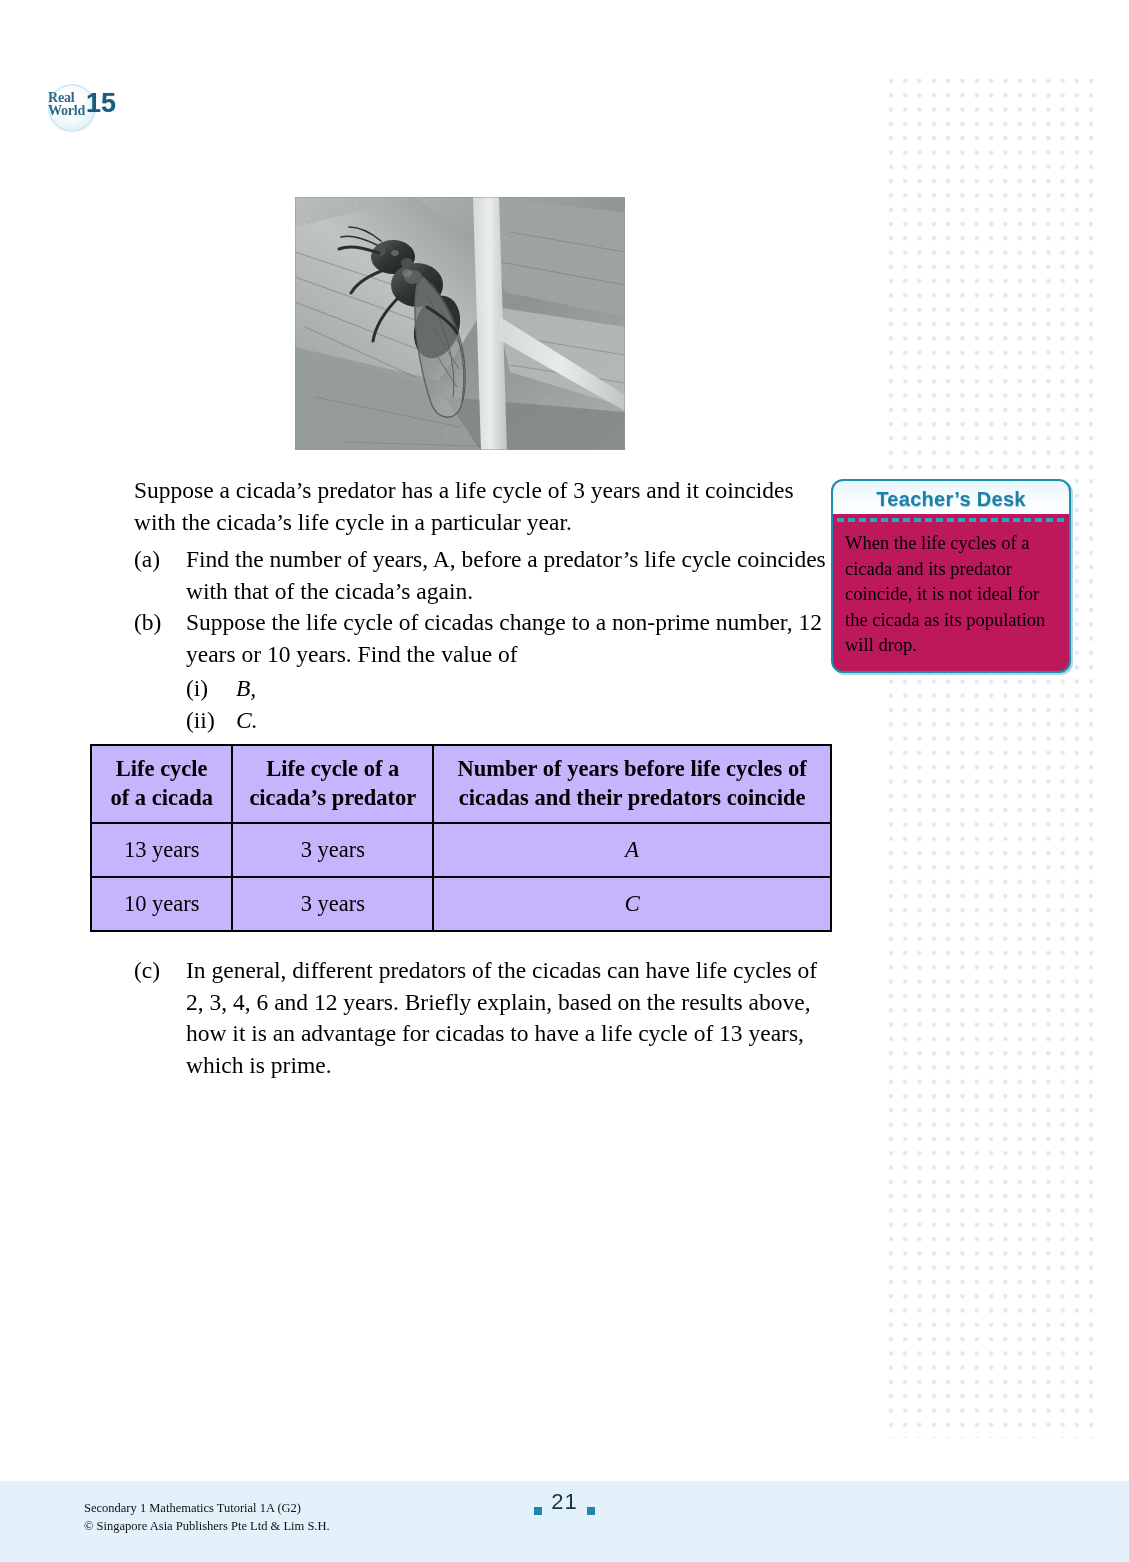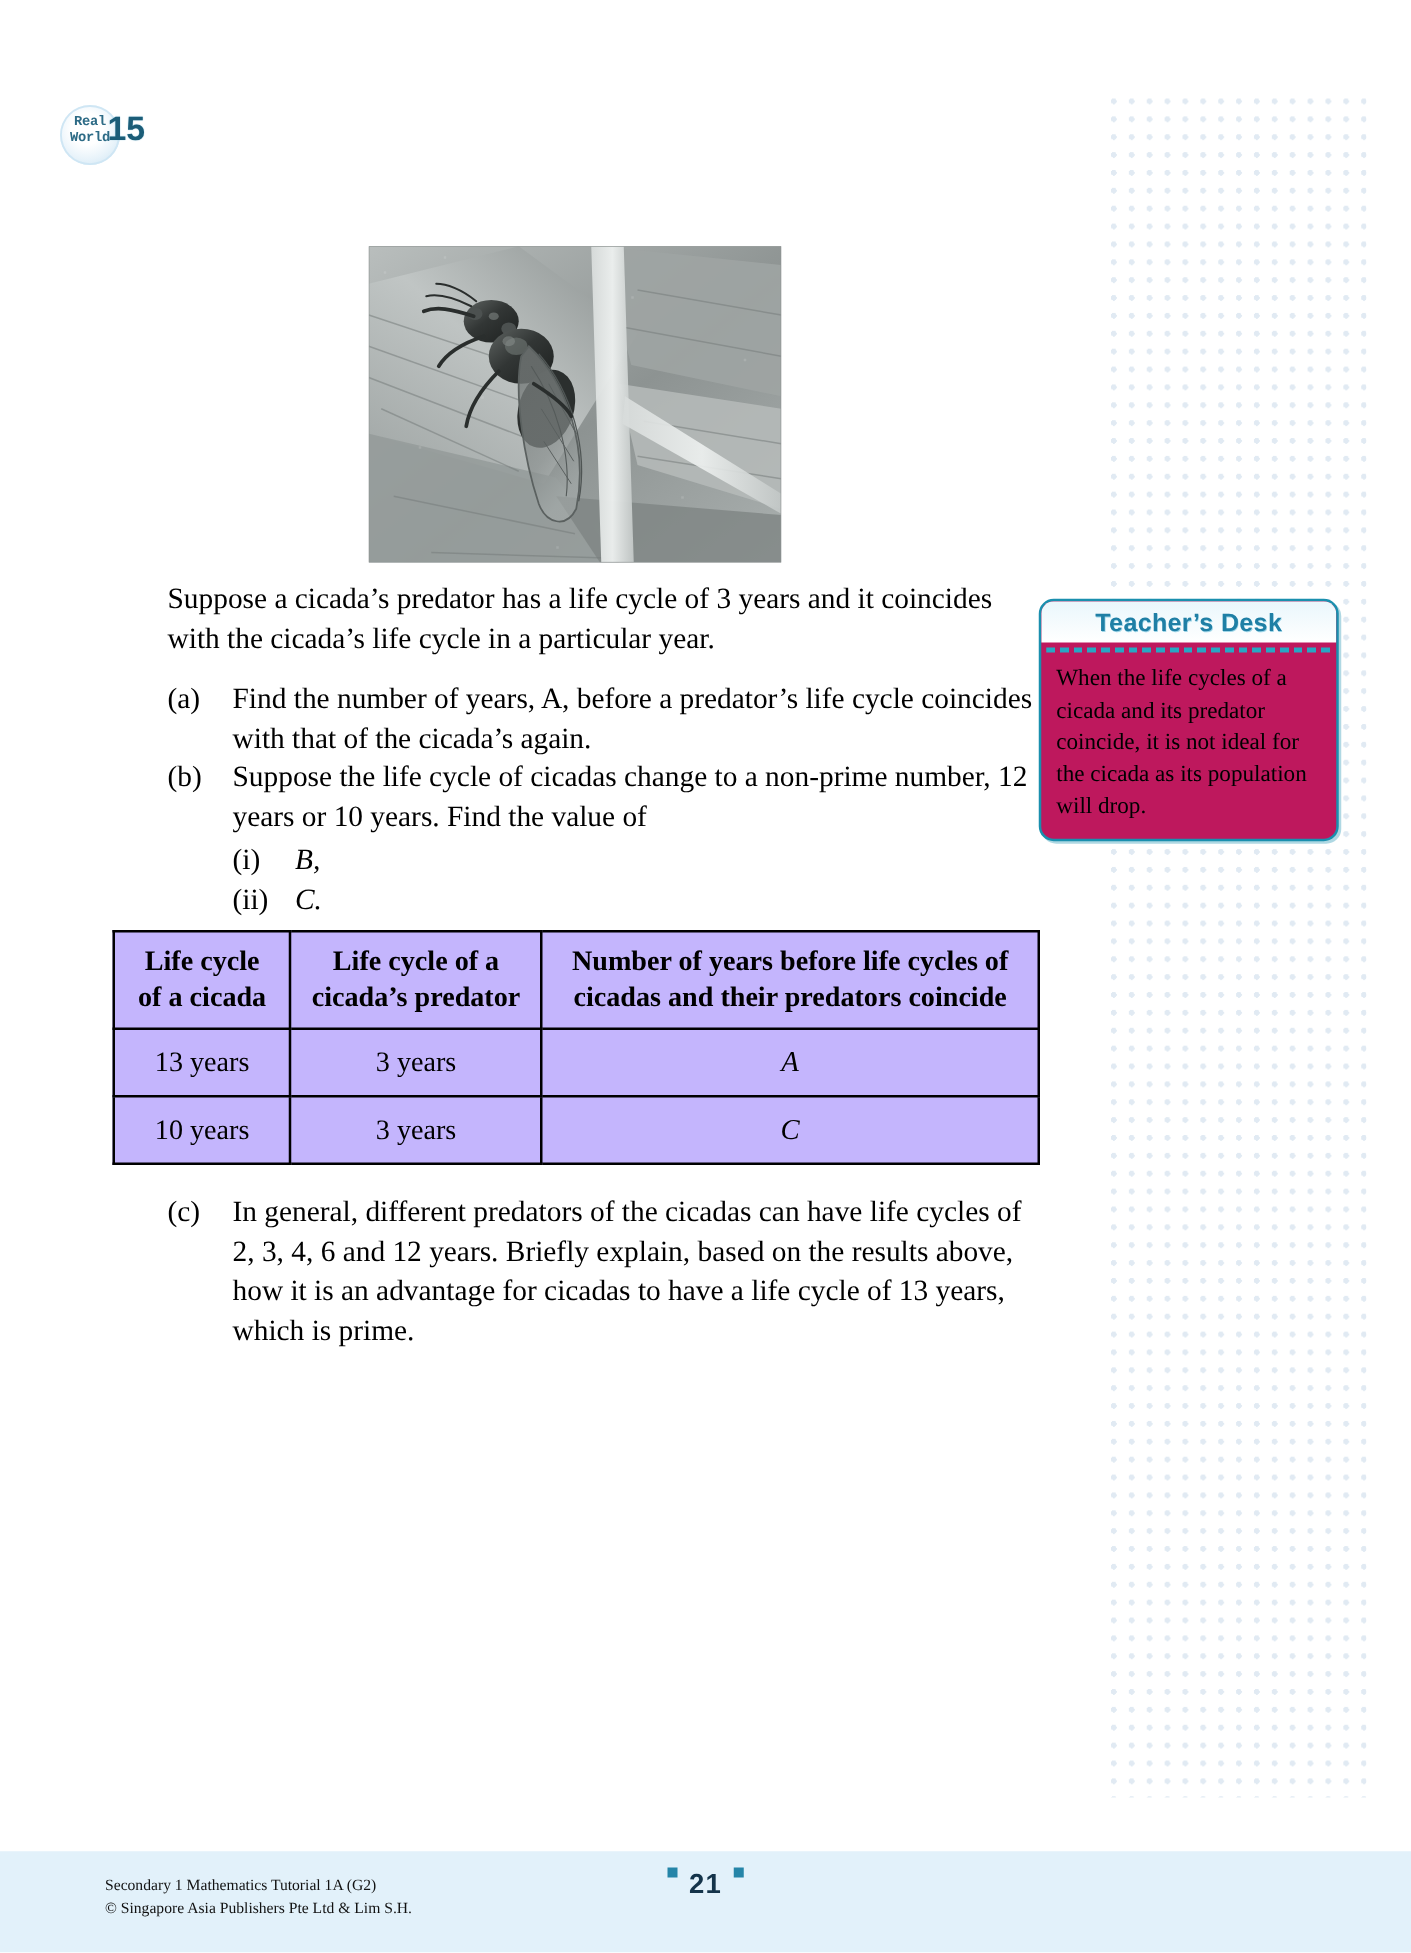--- a/index.html
+++ b/index.html
@@ -60,24 +60,24 @@
     width: 48px;
     height: 48px;
     border-radius: 50%;
     background: radial-gradient(circle at 45% 40%, #ffffff 32%, #e8f3fa 62%, #cfe6f4 88%, #bcdcef 100%);
     box-shadow: 0 0 0 1.5px #cfe6f4 inset;
   }
   .realworld-badge .rw-text {
     position: absolute;
     left: 0; top: 8px;
     width: 48px;
-    text-align: center;
-    font-family: Liberation Mono, monospace;
+    text-align: left;
+    font-family: Liberation Serif, serif;
     font-weight: bold;
-    font-size: 11px;
+    font-size: 14px;
     line-height: 12.5px;
     color: #2d6b86;
     letter-spacing: -0.2px;
   }
   .q-number {
     font-family: "Liberation Sans", sans-serif;
     font-weight: bold;
     font-size: 27px;
     line-height: 1;
     color: #1b5d78;
@@ -107,21 +107,21 @@
   .photo-wrap svg { display: block; }
 
   
   .prose {
     position: absolute;
     left: 134px;
     font-size: 23.5px;
     line-height: 31.5px;
     width: 700px;
   }
-  .prose-suppose { top: 464px; }
+  .prose-suppose { top: 475px; }
 
   .list-item {
     position: absolute;
     left: 134px;
     width: 705px;
     display: flex;
     font-size: 23.5px;
     line-height: 31.5px;
   }
   .list-item .marker {
@@ -240,26 +240,26 @@
   }
   .footer-center {
     position: absolute;
     left: 0;
     top: 8px;
     width: 1129px;
     text-align: center;
   }
   .page-num-row {
     font-family: "Liberation Sans", sans-serif;
-    font-weight: bold;
+    font-weight: normal;
     font-size: 22px;
     color: #14344a;
     letter-spacing: 1px;
     display: inline-flex;
-    align-items: flex-start;
+    align-items: flex-end;
     gap: 9px;
   }
   .sq {
     display: inline-block;
     width: 8px;
     height: 8px;
     background: #2585a8;
   }
   .chapter-row {
     margin-top: 7px;

